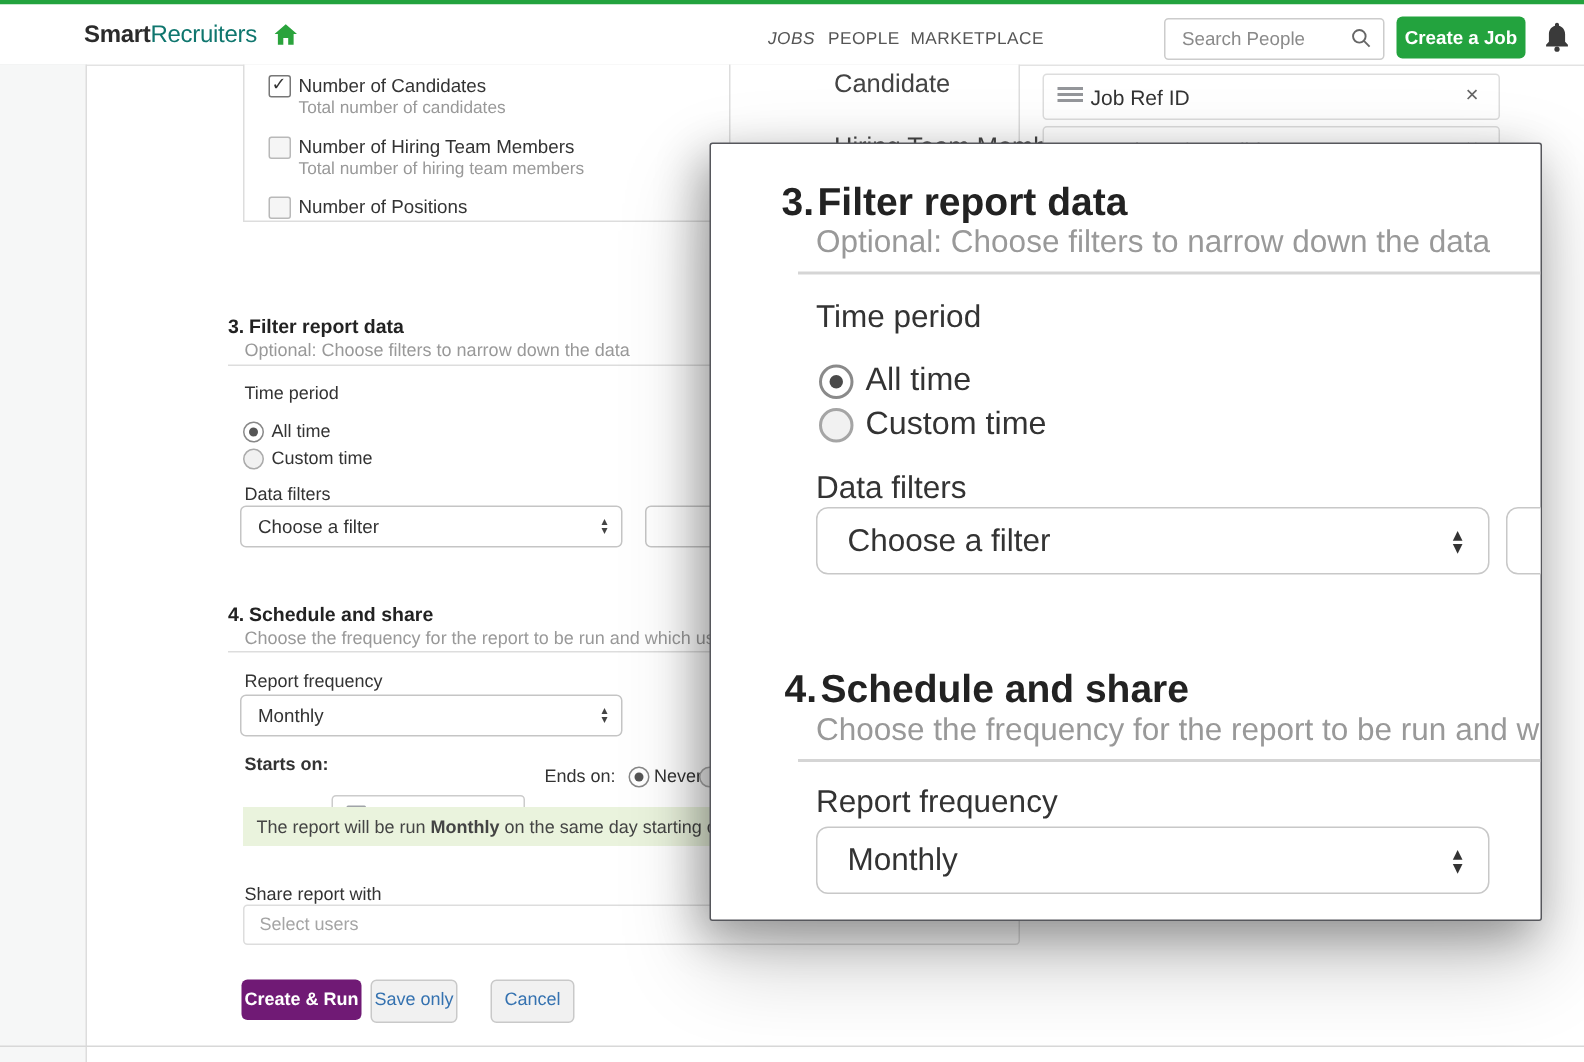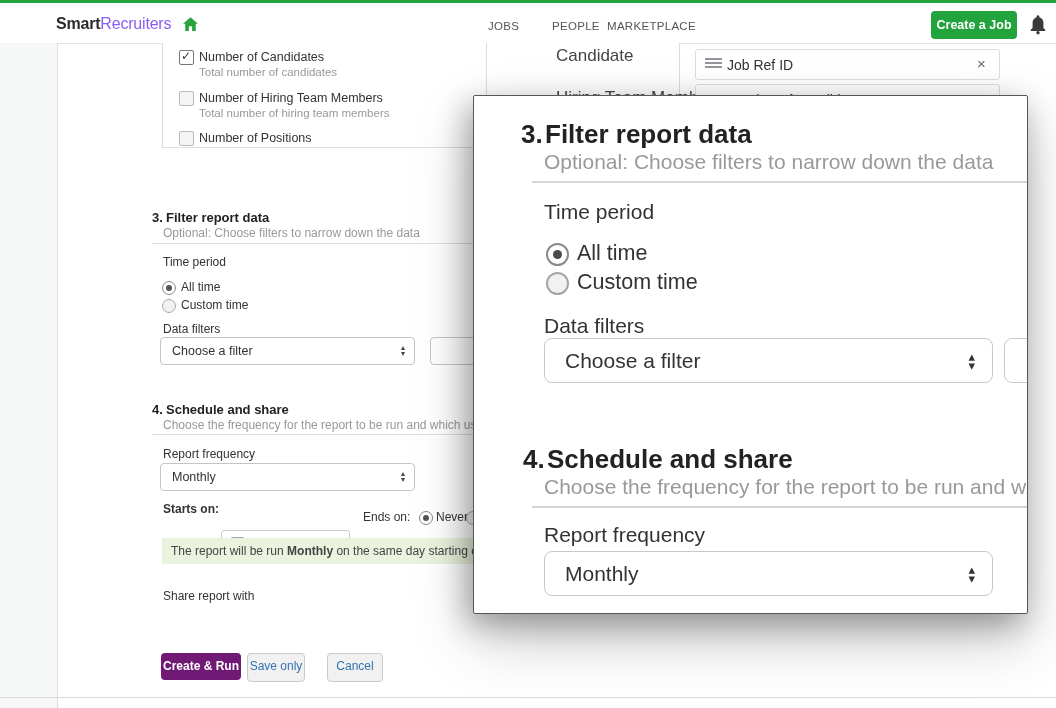--- a/index.html
+++ b/index.html
@@ -6,24 +6,24 @@
   #screen{position:relative;width:1056px;height:708px;background:#fff;overflow:hidden;
           font-family:"Liberation Sans","DejaVu Sans",sans-serif;color:#333;}
   .abs{position:absolute;}
   .nowrap{white-space:nowrap;}
 
   
   #top-strip{left:0;top:0;width:1056px;height:3px;background:#23a33e;}
   #header{left:0;top:3px;width:1056px;height:40px;background:#fff;border-bottom:1px solid #e3e3e3;}
   #logo{left:56px;top:12px;font-size:16px;letter-spacing:-0.2px;cursor:pointer;}
   #logo .b1{font-weight:bold;color:#2b2b2b;}
-  #logo .b2{color:#8b5cf6;}
+  #logo .b2{color:#0f766e;}
   #logo svg{vertical-align:-2px;margin-left:7px;}
   .nav-item{top:17px;font-size:11.5px;color:#555;letter-spacing:0.3px;cursor:pointer;}
-  #nav-jobs{left:488px;} #nav-people{left:552px;} #nav-marketplace{left:607px;} #nav-analytics{left:696px;margin-top:48px;}
+  #nav-jobs{left:512px;font-style:italic;} #nav-people{left:552px;} #nav-marketplace{left:607px;} #nav-analytics{left:696px;margin-top:48px;}
   #search-box{left:776px;top:9px;width:145px;height:26px;border:1px solid #ccc;border-radius:3px;background:#fff;}
   #search-box input{position:absolute;left:9px;top:1px;width:110px;height:22px;border:0;outline:0;font-size:12.5px;
                     font-family:inherit;color:#333;background:transparent;}
   #search-box input::placeholder{color:#8a8a8a;}
   #search-icon{position:absolute;right:7px;top:5px;cursor:pointer;}
   #create-job-btn{left:931px;top:8px;width:86px;height:28px;background:#23a33e;border-radius:4px;color:#fff;
                   font-size:12.5px;font-weight:bold;text-align:center;line-height:28px;cursor:pointer;}
   #bell{left:1029px;top:11px;cursor:pointer;}
 
   
@@ -150,20 +150,29 @@
     <div class="abs" id="logo">
       <span class="b1">Smart</span><span class="b2">Recruiters</span>
       <svg width="15" height="14" viewBox="0 0 24 22">
           <path d="M12 0l12 10.5h-3.6V22h-5.8v-7.4h-5.2V22H3.6V10.5H0z" fill="#2aa33c"></path>
         </svg>
     </div>
     <span class="abs nav-item" id="nav-jobs">JOBS</span>
     <span class="abs nav-item" id="nav-people">PEOPLE</span>
     <span class="abs nav-item" id="nav-marketplace">MARKETPLACE</span>
     <span class="abs nav-item" id="nav-analytics">ANALYTICS</span>
+    <div class="abs" id="search-box">
+      <input type="text" placeholder="Search People" style="">
+      <span id="search-icon">
+        <svg width="15" height="15" viewBox="0 0 20 20">
+            <circle cx="8.3" cy="8.3" r="5.6" fill="none" stroke="#666" stroke-width="1.7"></circle>
+            <line x1="12.6" y1="12.6" x2="17.4" y2="17.4" stroke="#666" stroke-width="1.7"></line>
+          </svg>
+      </span>
+    </div>
     <div class="abs" id="create-job-btn">Create a Job</div>
     <span class="abs" id="bell">
       <svg width="18" height="21" viewBox="0 0 24 28">
           <path d="M12 1.5c-1 0-1.8.8-1.8 1.8v.9C7 5.1 4.8 8 4.8 11.5v7L2.3 21v1.6h19.4V21l-2.5-2.5v-7c0-3.5-2.2-6.4-5.4-7.3v-.9c0-1-.8-1.8-1.8-1.8z" fill="#3a3a3a"></path>
           <circle cx="12" cy="25" r="2.3" fill="#3a3a3a"></circle>
         </svg>
     </span>
   </div>
 
   <div class="abs" id="sidebar"></div>
@@ -227,20 +236,23 @@
     <span class="val">Jan 23, 2018</span>
   </div>
   <span class="abs fld-label" id="s4-ends-label">Ends on:</span>
   <span class="abs radio on" id="s4-r1"></span>
   <span class="abs radio-label" id="s4-r1-label">Never</span>
   <span class="abs radio" id="s4-r2"></span>
   <div class="abs" id="notice">
     <span class="txt nowrap"><span>The report will be run </span><b>Monthly</b><span> on the same day starting on Jan 23, 2018.</span></span>
   </div>
   <span class="abs fld-label" id="share-label">Share report with</span>
+  <div class="abs" id="share-input">
+    <span class="ph">Select users</span>
+  </div>
 
   <div class="abs btn" id="btn-create">Create &amp; Run</div>
   <div class="abs btn btn-gray" id="btn-save">Save only</div>
   <div class="abs btn btn-gray" id="btn-cancel">Cancel</div>
 
   <div class="abs" id="overlay">
     <span class="abs sec-num-lg" id="ov-s3-num">3.</span>
     <span class="abs sec-title-lg" id="ov-s3-title">Filter report data</span>
     <span class="abs sec-sub-lg nowrap" id="ov-s3-sub">Optional: Choose filters to narrow down the data</span>
     <div class="abs hr-lg" id="ov-s3-hr"></div>

